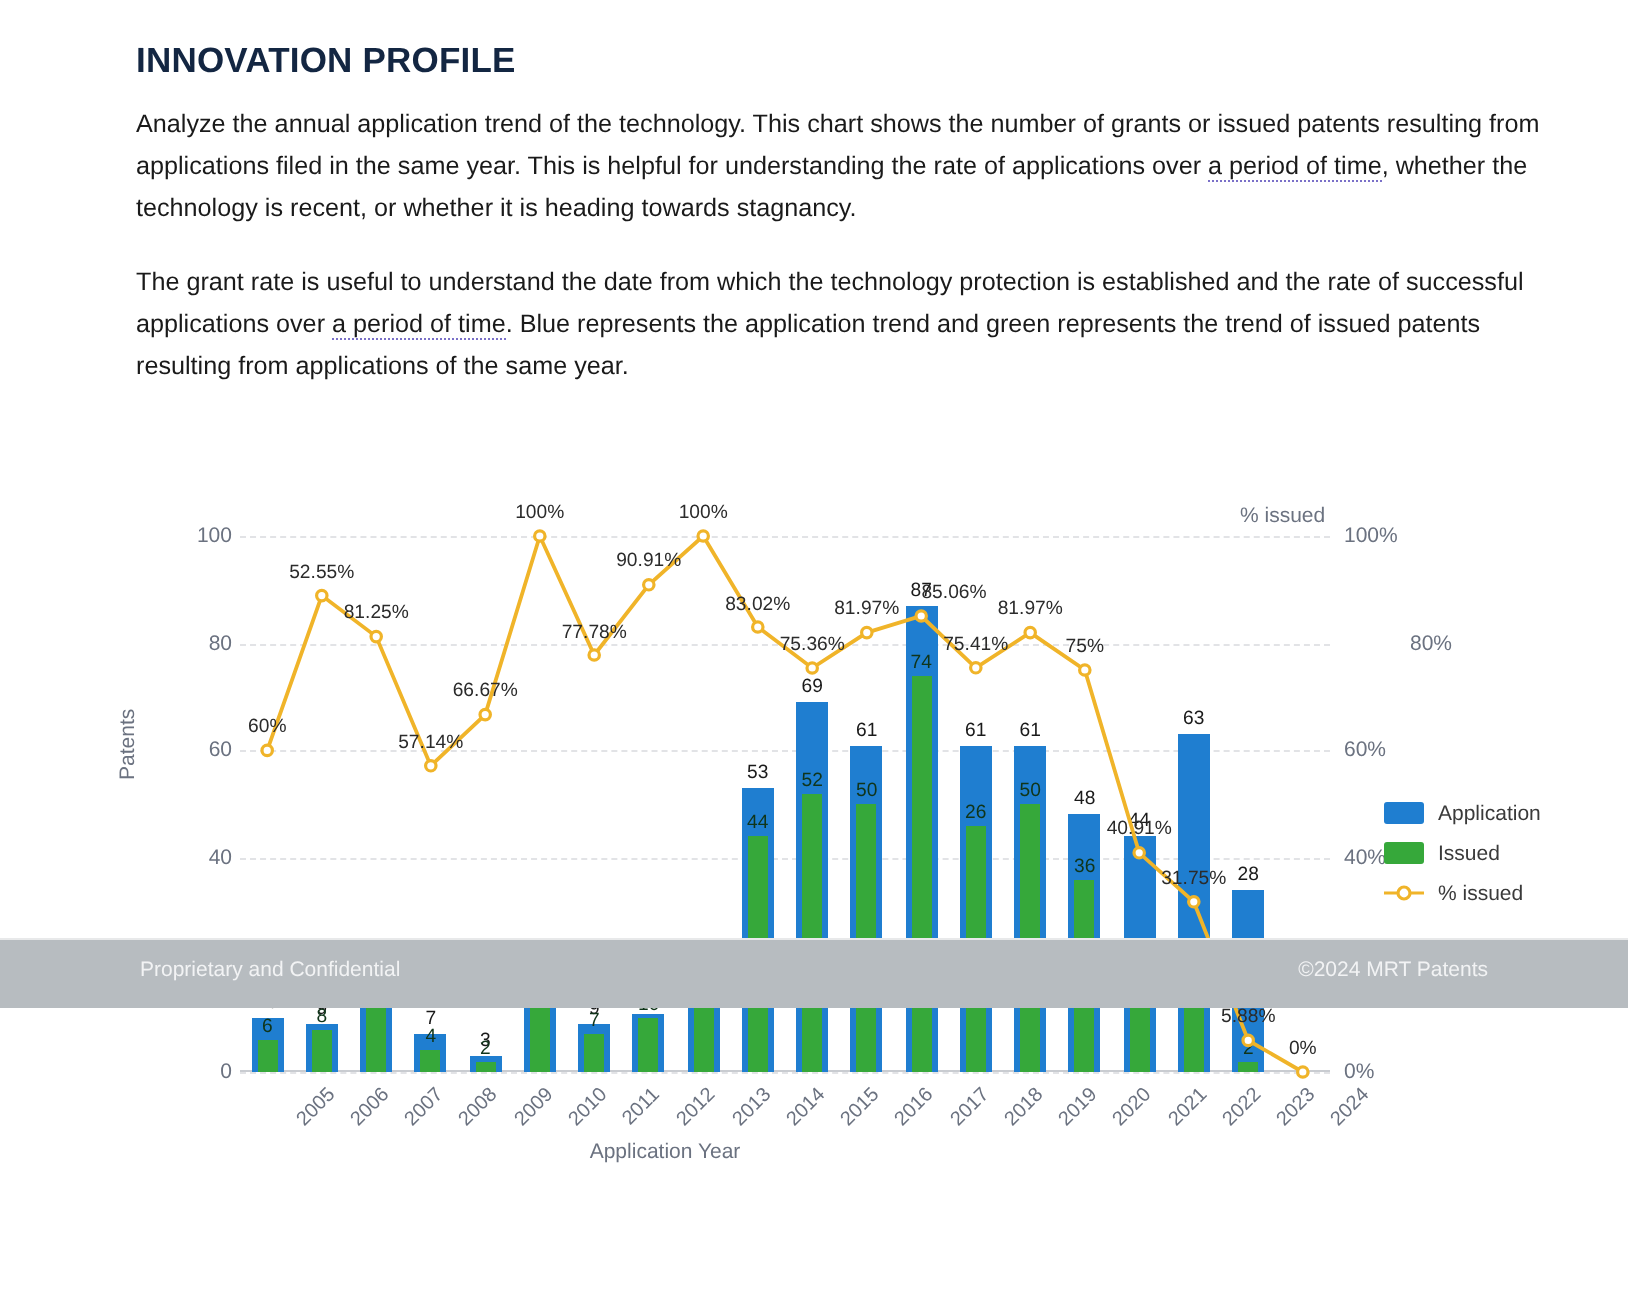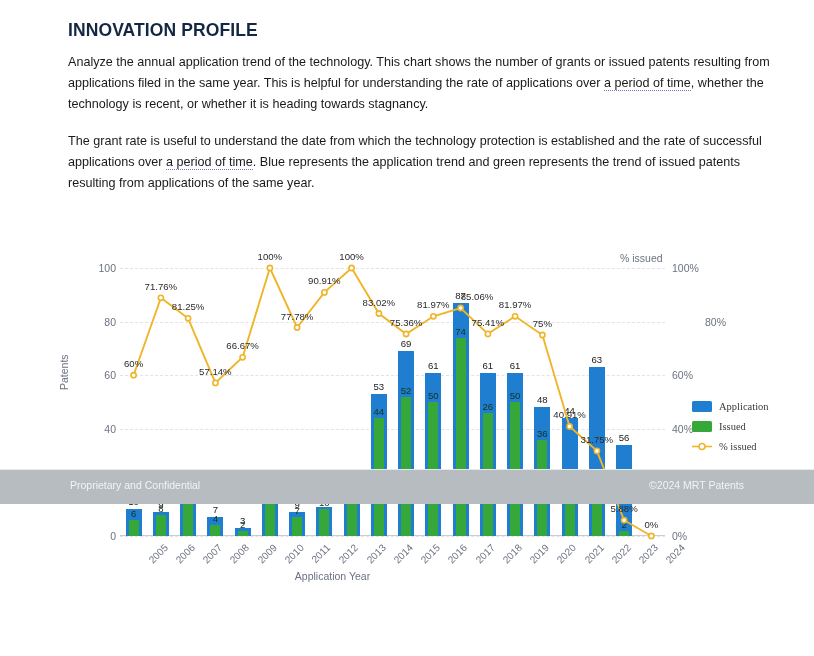--- a/index.html
+++ b/index.html
@@ -94,21 +94,21 @@
   .pctlbl {
     position:absolute; font-size:9.6px; color:#2b2b2b;
     white-space:nowrap; transform:translate(-50%,-100%);
   }
 
   
   .legend {
     position:absolute; left:692px; top:398px;
     font-size:10.5px; color:#3a3a3a;
   }
-  .leg-row { display:flex; align-items:center; height:17px; margin-bottom:3px;font-family:Liberation Serif, serif; }
+  .leg-row { display:flex; align-items:center; height:17px; margin-bottom:3px; }
   .swatch { width:20px; height:11px; border-radius:1.5px; margin-right:7px; flex:0 0 auto; }
 
   
   .footer {
     position:absolute; left:0; bottom:0; width:814px; height:34px;
     background:#b7bcc0;
   }
   .footer-left {
     position:absolute; left:70px; top:9px;
     font-size:10.5px; color:#f2f3f4;
@@ -272,21 +272,21 @@
         <div class="xlab" style="left: 455.625px;">2021</div>
         <div class="slot" style="left: 468.973px; width: 15.805px;">
           <div class="bar-app" style="height: 168.84px; background: rgb(31, 126, 208);"></div>
           <div class="lbl lbl-app" style="bottom: 170.84px;">63</div>
           <div class="bar-iss" style="height: 53.6px; width: calc(100% - 6px); left: 3px; background: rgb(54, 168, 58);"></div>
           <div class="lbl lbl-iss" style="bottom: 54.6px;">20</div>
         </div>
         <div class="xlab" style="left: 482.875px;">2022</div>
         <div class="slot" style="left: 496.223px; width: 15.805px;">
           <div class="bar-app" style="height: 91.12px; background: rgb(31, 126, 208);"></div>
-          <div class="lbl lbl-app" style="bottom: 93.12px;">56</div>
+          <div class="lbl lbl-app" style="bottom: 93.12px;">28</div>
           <div class="bar-iss" style="height: 5.36px; width: calc(100% - 6px); left: 3px; background: rgb(54, 168, 58);"></div>
           <div class="lbl lbl-iss" style="bottom: 6.36px;">2</div>
         </div>
         <div class="xlab" style="left: 510.125px;">2023</div>
         <div class="slot" style="left: 523.472px; width: 15.805px;"></div>
         <div class="xlab" style="left: 537.375px;">2024</div>
         <svg class="line-layer" width="545" height="268">
           <path d="M13.6 107.2 L40.9 29.8 L68.1 50.3 L95.4 114.9 L122.6 89.3 L149.9 0.0 L177.1 59.5 L204.4 24.4 L231.6 0.0 L258.9 45.5 L286.1 66.0 L313.4 48.3 L340.6 40.0 L367.9 65.9 L395.1 48.3 L422.4 67.0 L449.6 158.4 L476.9 182.9 L504.1 252.2 L531.4 268.0" fill="none" stroke="#f0b429" stroke-width="1.9"></path>
           <circle cx="13.6" cy="107.2" r="2.6" fill="#ffffff" stroke="#f0b429" stroke-width="1.6"></circle>
           <circle cx="40.9" cy="29.8" r="2.6" fill="#ffffff" stroke="#f0b429" stroke-width="1.6"></circle>
@@ -303,21 +303,21 @@
           <circle cx="340.6" cy="40.0" r="2.6" fill="#ffffff" stroke="#f0b429" stroke-width="1.6"></circle>
           <circle cx="367.9" cy="65.9" r="2.6" fill="#ffffff" stroke="#f0b429" stroke-width="1.6"></circle>
           <circle cx="395.1" cy="48.3" r="2.6" fill="#ffffff" stroke="#f0b429" stroke-width="1.6"></circle>
           <circle cx="422.4" cy="67.0" r="2.6" fill="#ffffff" stroke="#f0b429" stroke-width="1.6"></circle>
           <circle cx="449.6" cy="158.4" r="2.6" fill="#ffffff" stroke="#f0b429" stroke-width="1.6"></circle>
           <circle cx="476.9" cy="182.9" r="2.6" fill="#ffffff" stroke="#f0b429" stroke-width="1.6"></circle>
           <circle cx="504.1" cy="252.2" r="2.6" fill="#ffffff" stroke="#f0b429" stroke-width="1.6"></circle>
           <circle cx="531.4" cy="268.0" r="2.6" fill="#ffffff" stroke="#f0b429" stroke-width="1.6"></circle>
         </svg>
         <div class="pctlbl" style="left: 13.625px; top: 101.2px;">60%</div>
-        <div class="pctlbl" style="left: 40.875px; top: 23.7748px;">71.76%</div>
+        <div class="pctlbl" style="left: 40.875px; top: 23.7748px;">52.55%</div>
         <div class="pctlbl" style="left: 68.125px; top: 44.25px;">81.25%</div>
         <div class="pctlbl" style="left: 95.375px; top: 108.865px;">57.14%</div>
         <div class="pctlbl" style="left: 122.625px; top: 83.3244px;">66.67%</div>
         <div class="pctlbl" style="left: 149.875px; top: -6px;">100%</div>
         <div class="pctlbl" style="left: 177.125px; top: 53.5496px;">77.78%</div>
         <div class="pctlbl" style="left: 204.375px; top: 18.3612px;">90.91%</div>
         <div class="pctlbl" style="left: 231.625px; top: -6px;">100%</div>
         <div class="pctlbl" style="left: 258.875px; top: 39.5064px;">83.02%</div>
         <div class="pctlbl" style="left: 286.125px; top: 60.0352px;">75.36%</div>
         <div class="pctlbl" style="left: 313.375px; top: 42.3204px;">81.97%</div>

